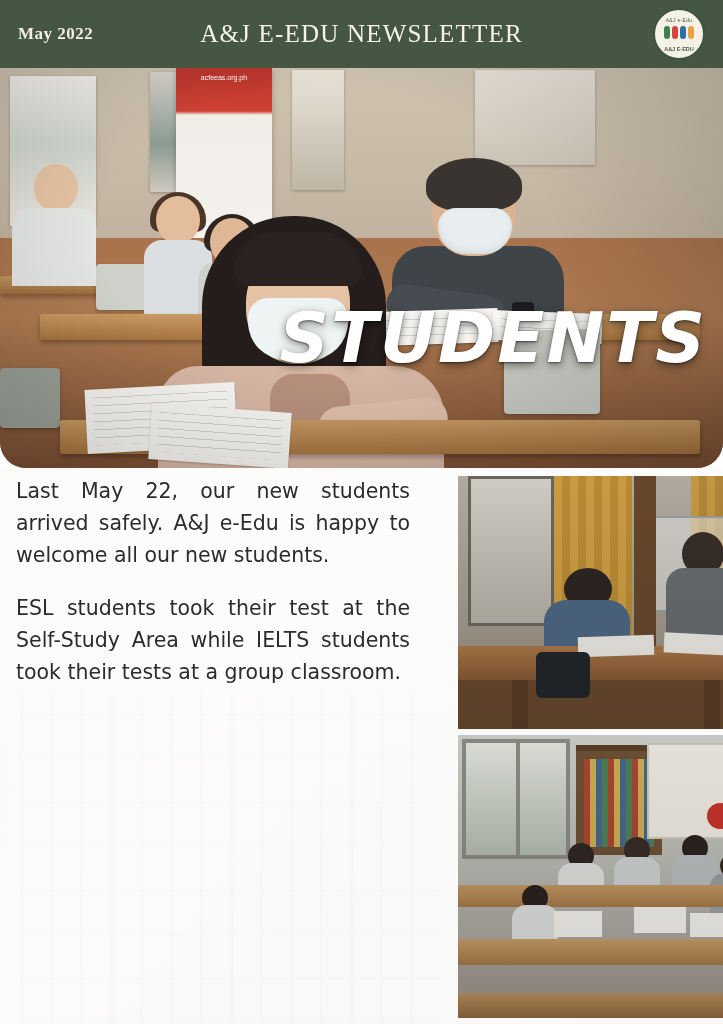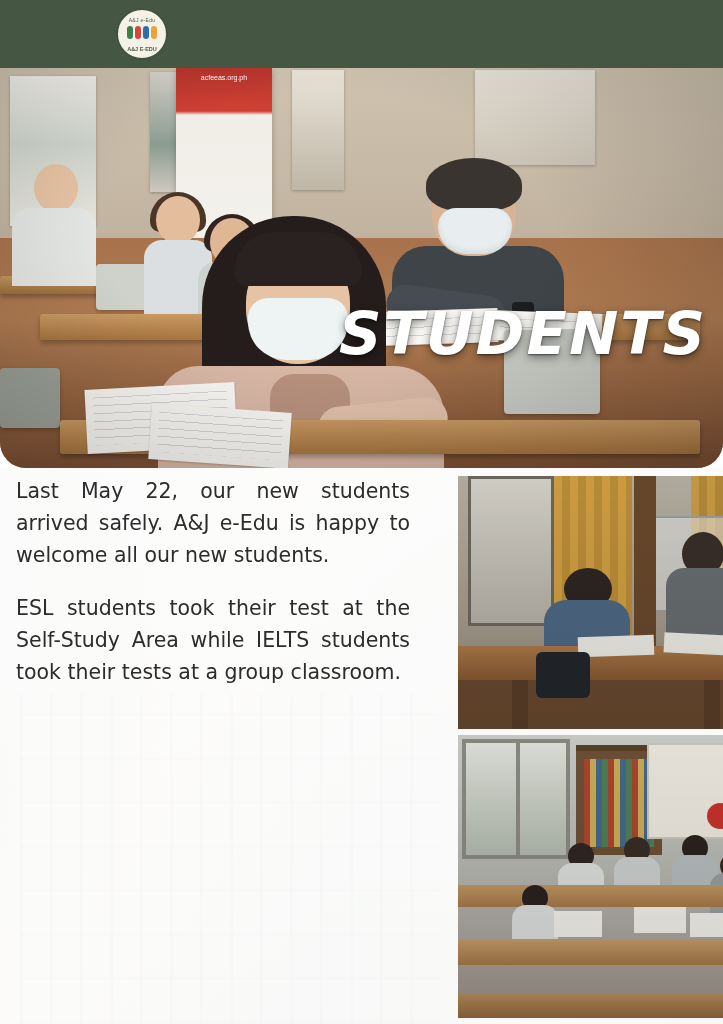--- a/index.html
+++ b/index.html
@@ -282,21 +282,21 @@
     color: #ffffff;
     font-family: "DejaVu Sans", sans-serif;
     font-weight: bold;
     font-style: italic;
     font-size: 67px;
     line-height: 0.95;
     letter-spacing: 1px;
     text-shadow: 0 3px 10px rgba(0,0,0,0.45), 0 1px 2px rgba(0,0,0,0.5);
     z-index: 5;
   }
-  .hero-headline .l2 { display: block; font-size: 59px; letter-spacing: 2px; }
+  .hero-headline .l2 { display: block; font-size: 69px; letter-spacing: 2px; }
 
   
   .content {
     position: absolute;
     top: 468px; left: 0;
     width: 723px;
     height: 556px;
     background: #ffffff;
     overflow: hidden;
     padding-left: 32px;
@@ -395,20 +395,22 @@
   .sp2 .pg { position:absolute; background:#f6f4ee; }
   .sp2 .pg.g1 { left:96px; top:176px; width:48px; height:26px; }
   .sp2 .pg.g2 { left:176px; top:172px; width:52px; height:26px; }
   .sp2 .pg.g3 { left:232px; top:178px; width:44px; height:24px; }
   .photo-vignette { position:absolute; inset:0; background: linear-gradient(180deg, rgba(0,0,0,0.05), rgba(0,0,0,0.14)); }
 </style>
 </head>
 <body>
 
 <div class="header">
+  <div class="header-date">May 2022</div>
+  <div class="header-title">A&amp;J E-EDU NEWSLETTER</div>
   <div class="header-logo">
     <div class="logo-circle">
       <span class="lg-top">A&amp;J e-Edu</span>
       <span class="lg-marks">
           <i></i>
           <i></i>
           <i></i>
           <i></i>
         </span>
       <span class="lg-bot">A&amp;J E-EDU</span>

